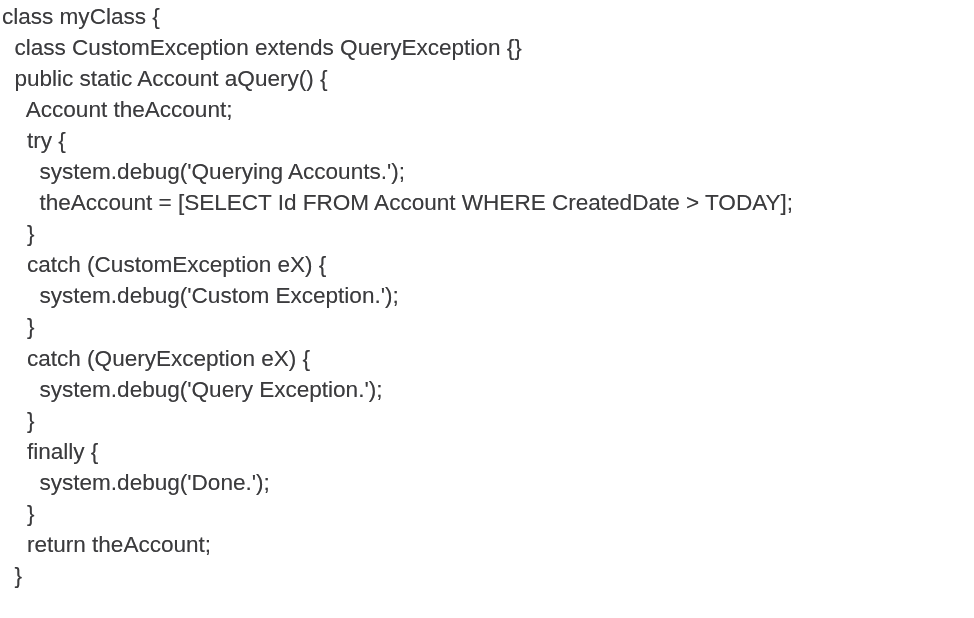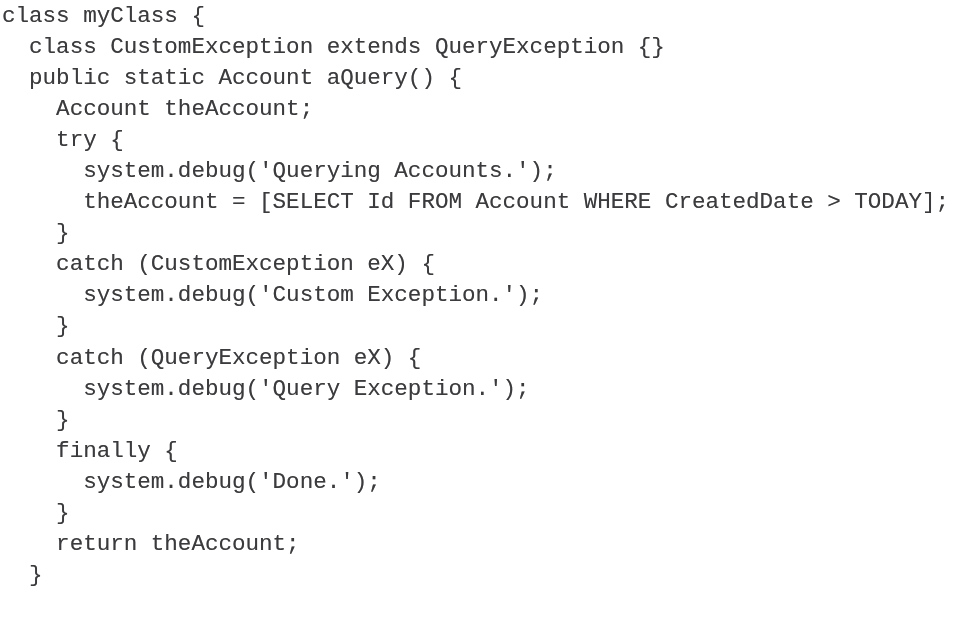--- a/index.html
+++ b/index.html
@@ -10,21 +10,21 @@
   #code-listing {
     width: 974px;
     height: 618px;
     background: #ffffff;
     position: relative;
     overflow: hidden;
     box-sizing: border-box;
     padding: 1px 0 0 2px;
   }
   #code-block {
-    font-family: Liberation Mono, monospace;
+    font-family: Liberation Sans, sans-serif;
     font-size: 22.6px;
     line-height: 31.05px;
     letter-spacing: -0.03px;
     color: #3b3b3d;
     white-space: pre;
     margin: 0;
     padding: 0;
     -webkit-font-smoothing: antialiased;
     text-rendering: optimizeLegibility;
     text-shadow: 0 0 0.55px rgba(90, 90, 95, 0.55);

